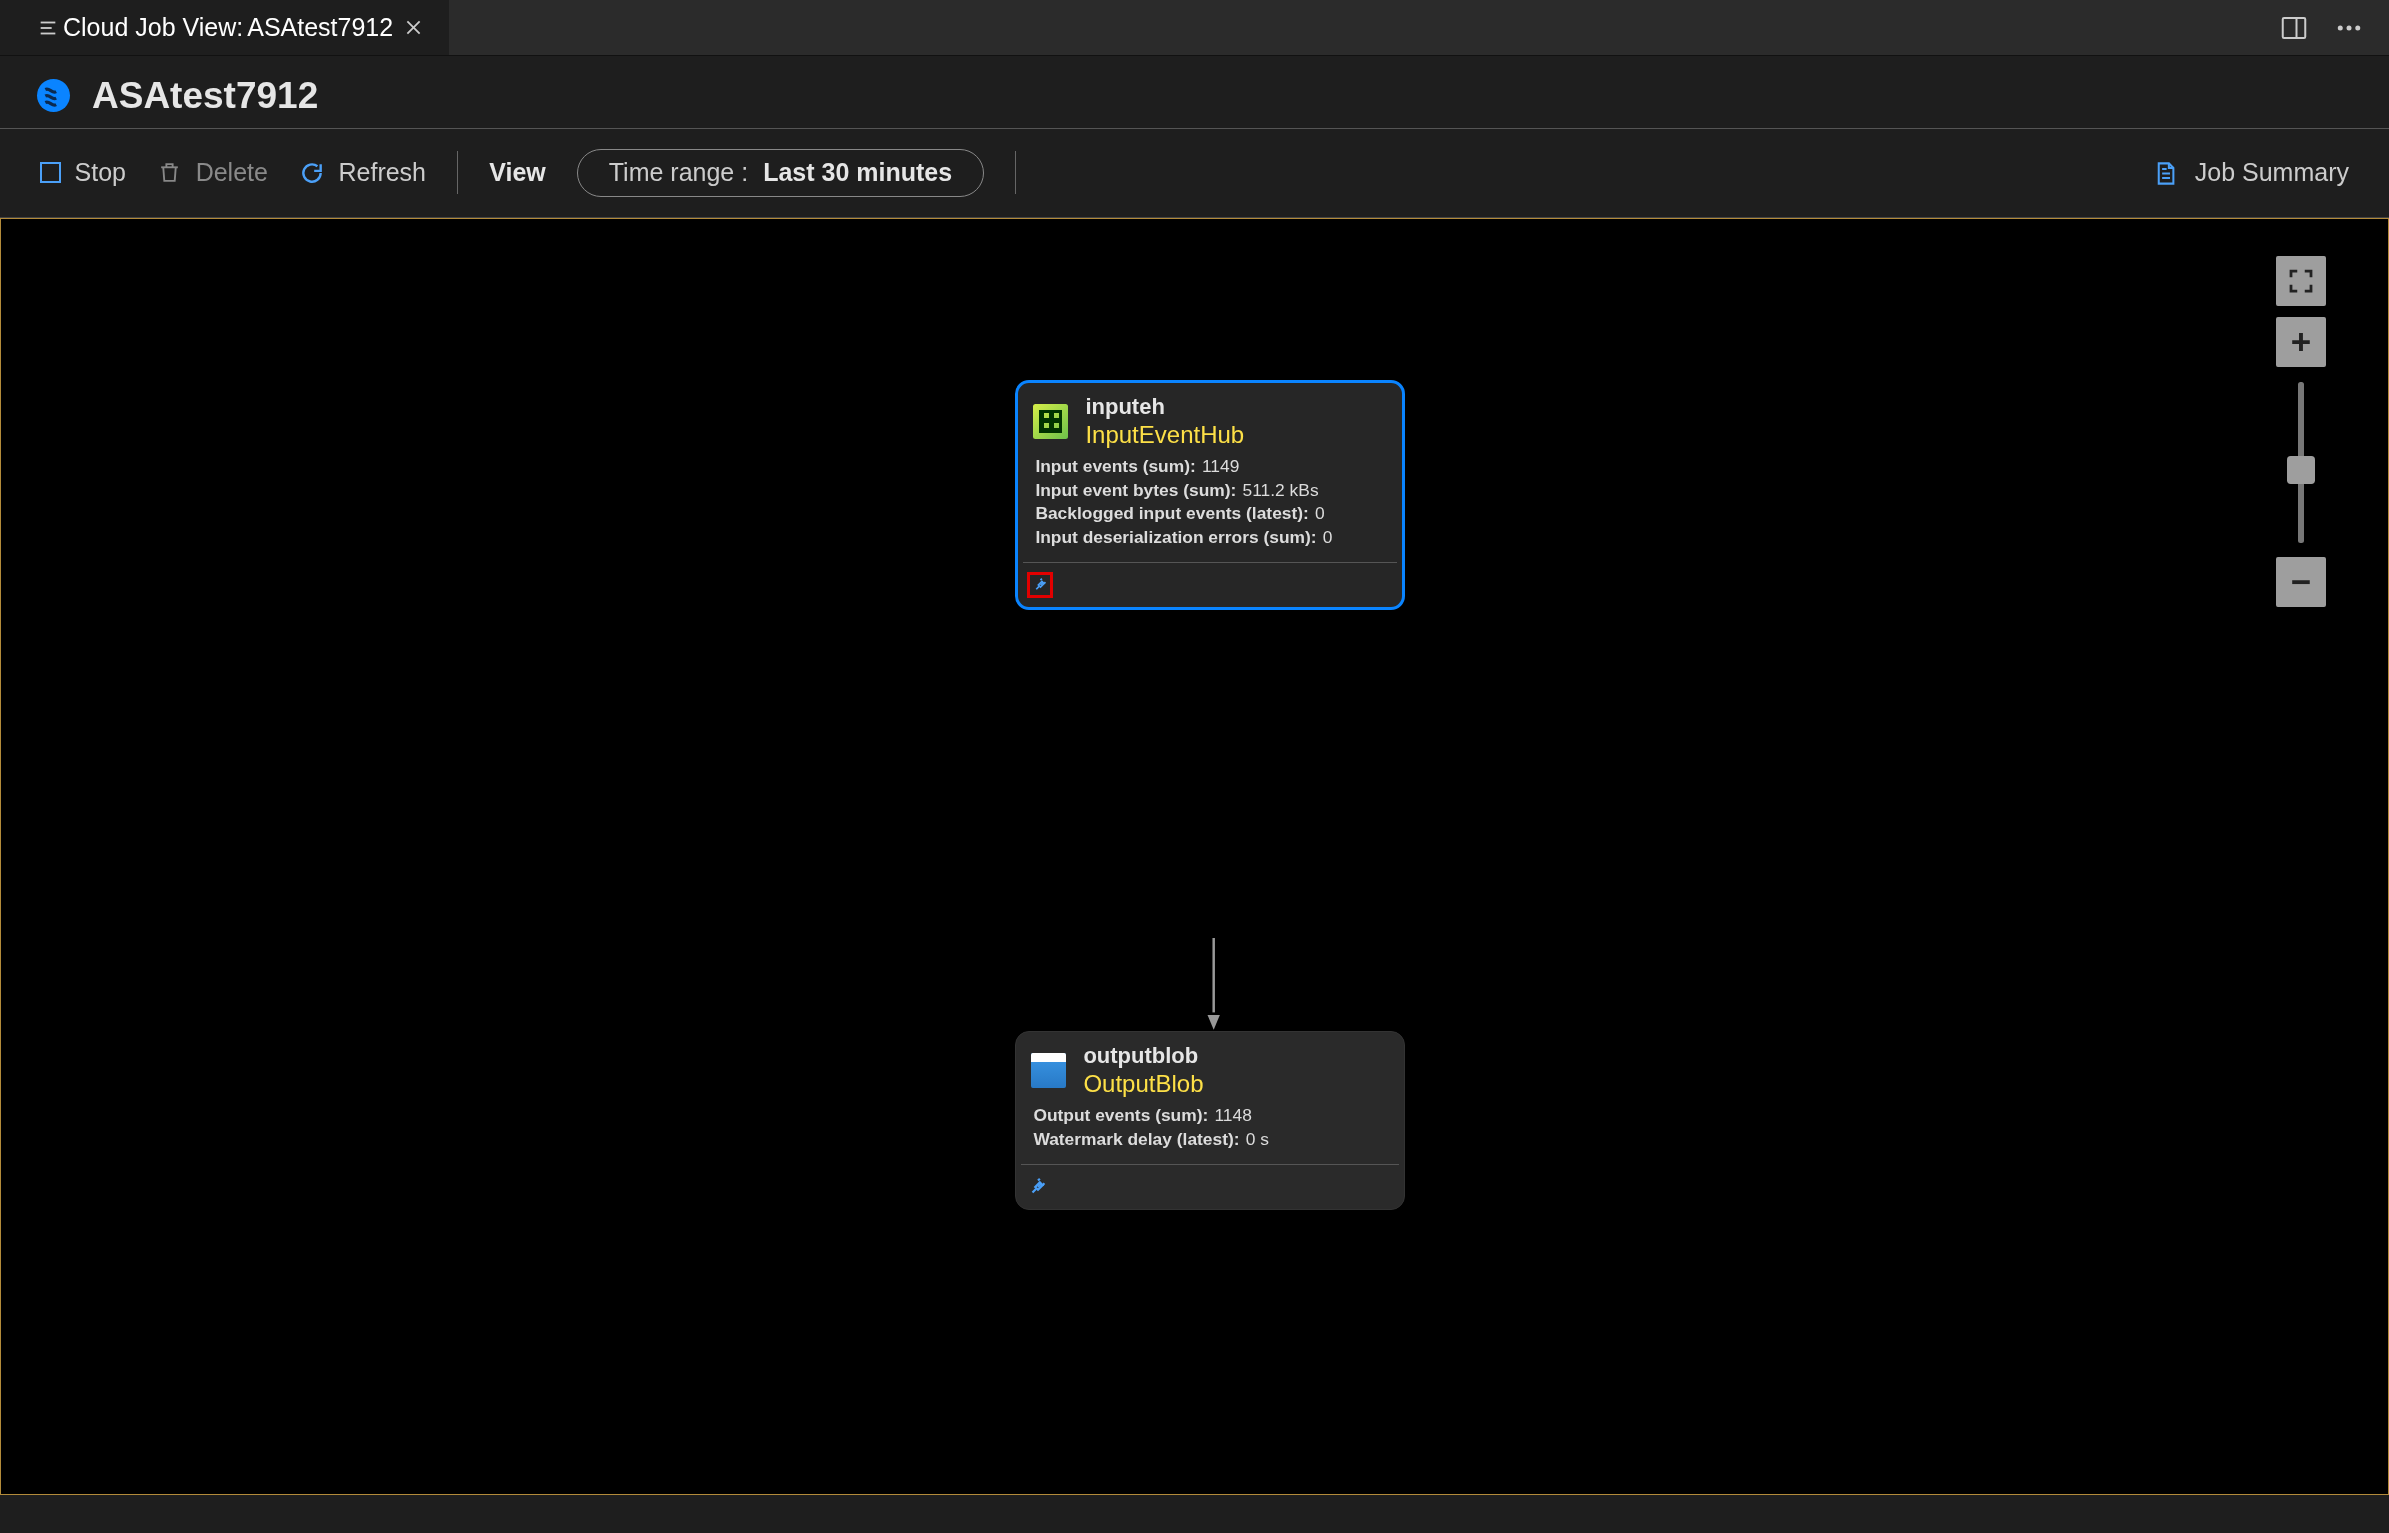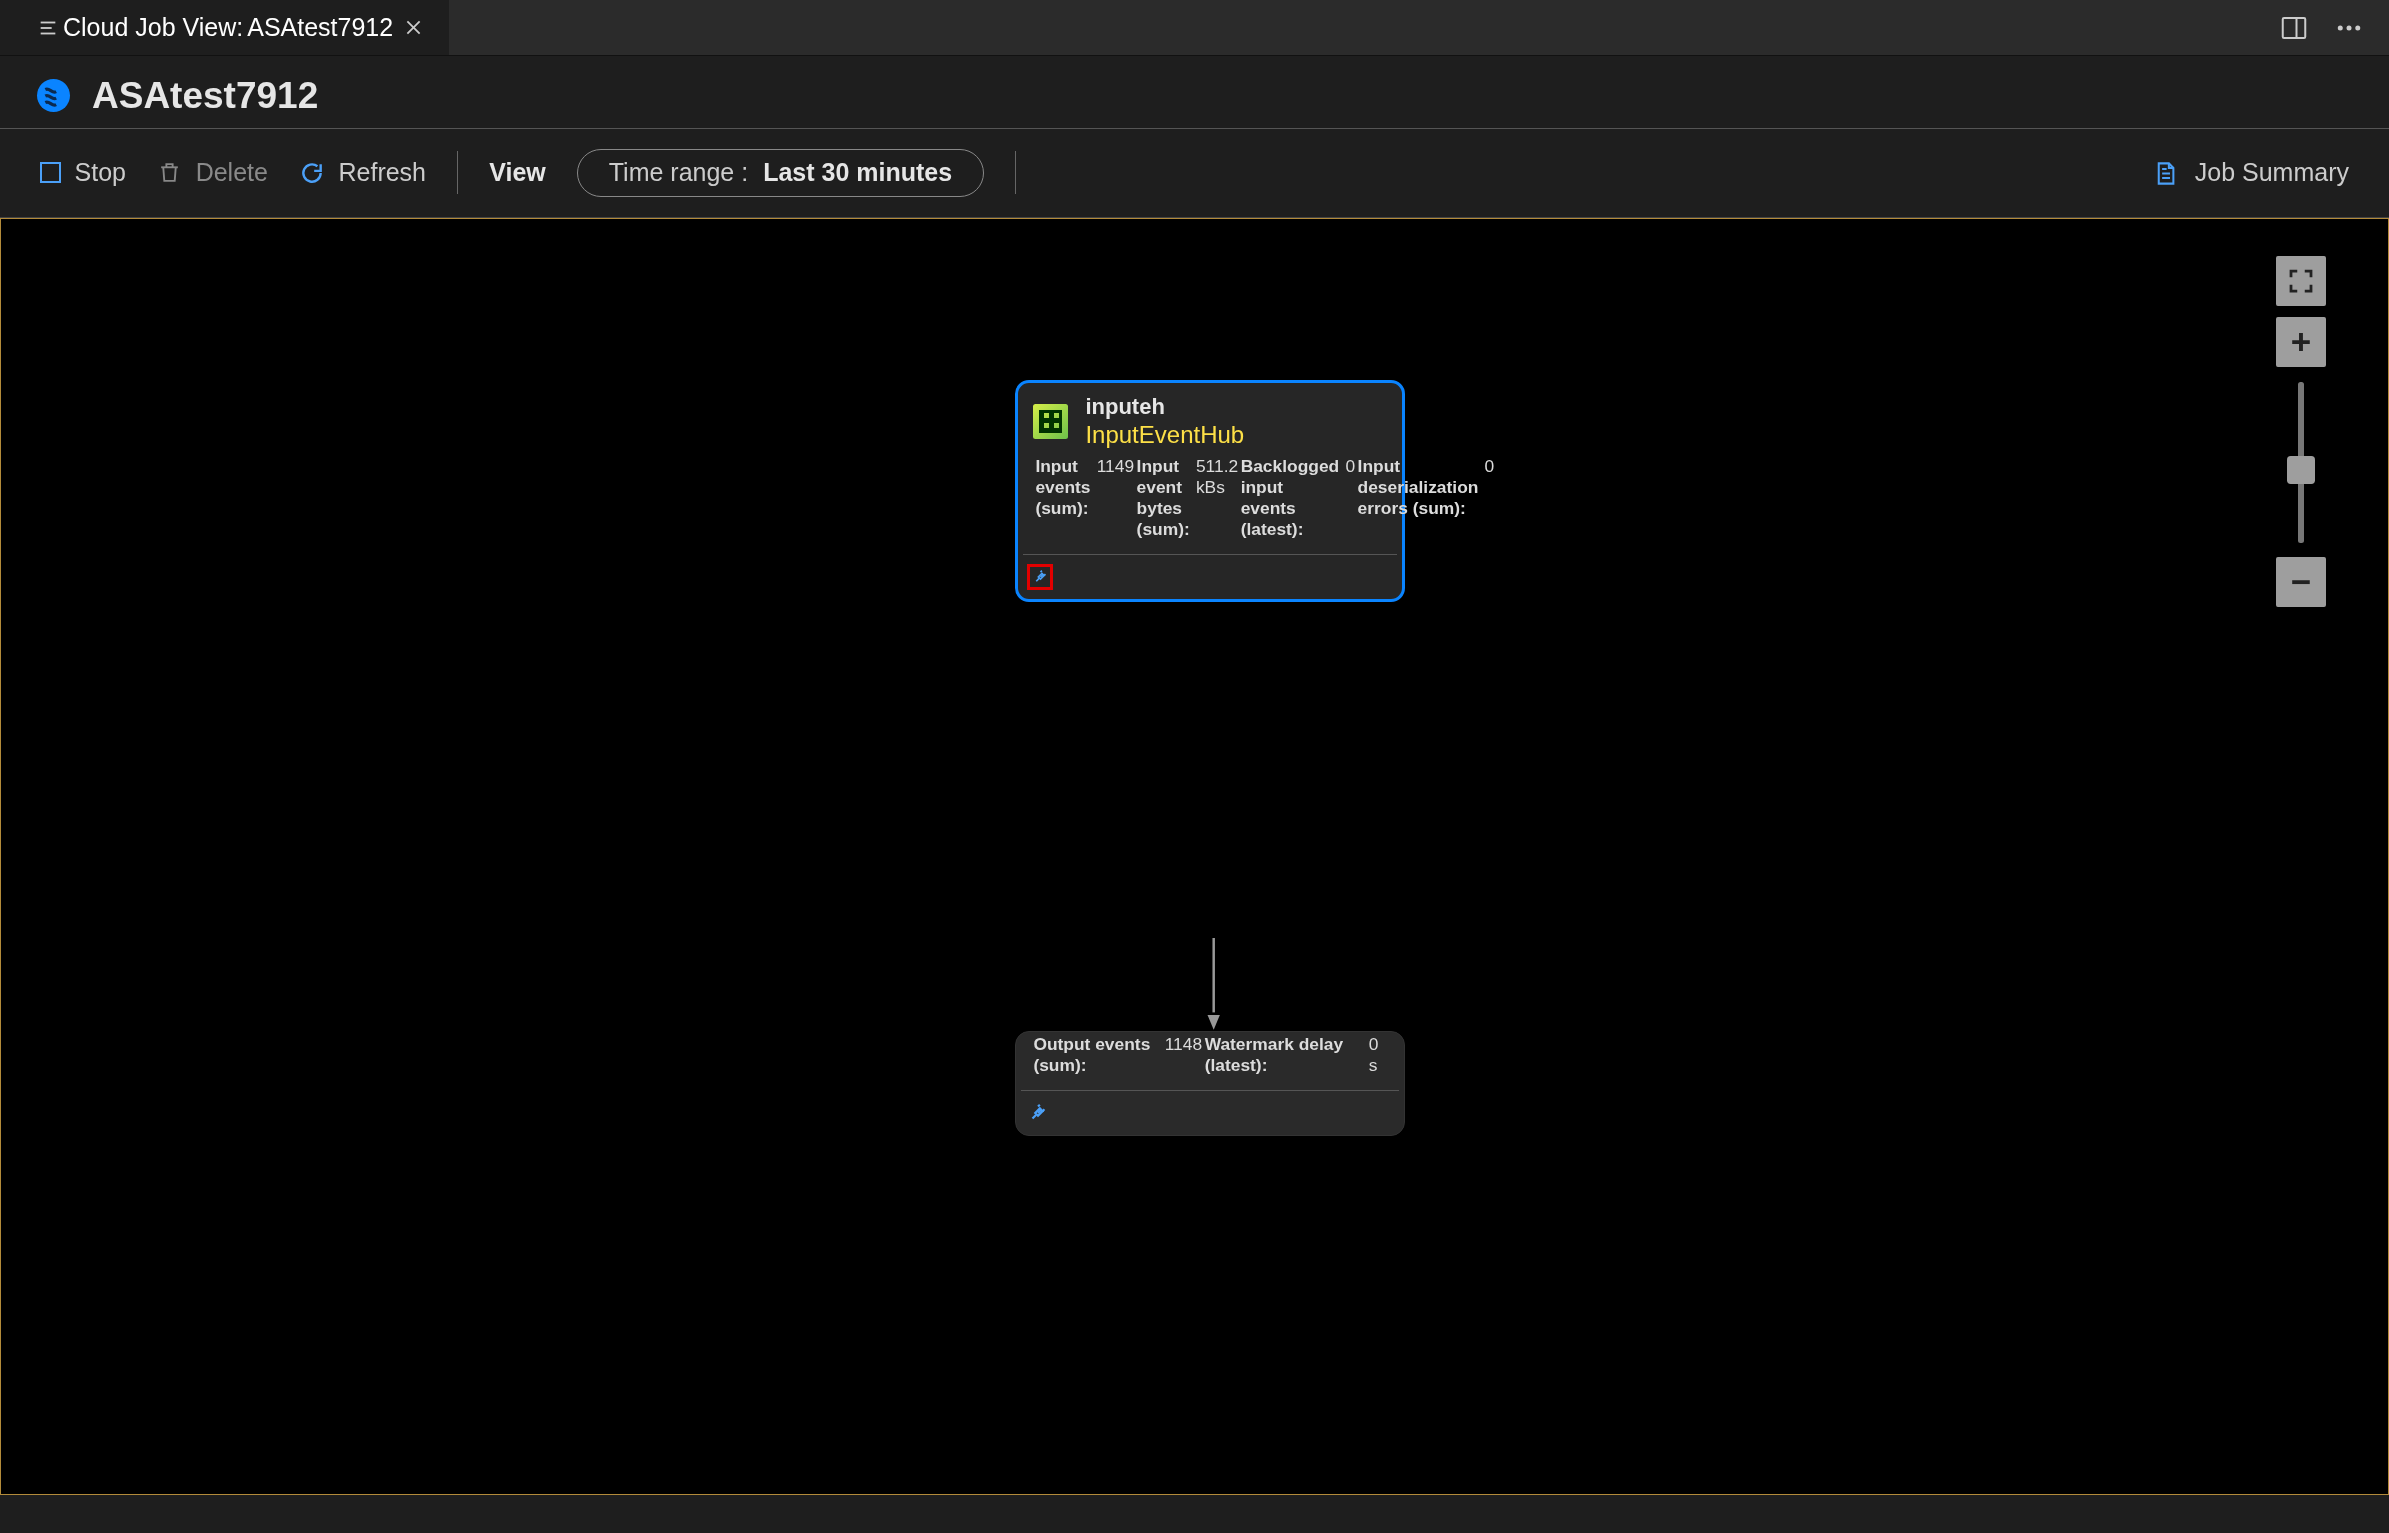--- a/index.html
+++ b/index.html
@@ -44,21 +44,21 @@
 .node.selected{border:3.1px solid #0a84ff;background:#262626}
 .node-head{display:flex;align-items:center;gap:17.4px;padding:12.4px 15px 6.2px 15px}
 .node-icon{width:35px;height:35px;display:flex;align-items:center;justify-content:center}
 .node-icon.eventhub{background:linear-gradient(135deg,#d6ee48 0,#6cc24a 100%);border-radius:2.5px;position:relative}
 .node-icon.eventhub::after{content:"";position:absolute;inset:6.2px;background:repeating-linear-gradient(90deg,#003300 0 5px,transparent 5px 10px),repeating-linear-gradient(0deg,#003300 0 5px,transparent 5px 10px)}
 .node-icon.blob{background:linear-gradient(180deg,#3a97e6 0,#2879c6 100%);border-radius:1.9px;position:relative}
 .node-icon.blob::before{content:"";position:absolute;top:0;left:0;right:0;height:8.7px;background:#fff;border-radius:1.9px 1.9px 0 0}
 .node-titles{display:flex;flex-direction:column;line-height:1.05}
 .node-title{font-weight:700;font-size:22px;color:#e6e6e6}
 .node-sub{font-size:24px;color:#fde047;margin-top:4px}
-.node-body{padding:2.5px 17.4px 10px 17.4px;display:flex;flex-direction:row;gap:2.5px}
+.node-body{padding:2.5px 17.4px 10px 17.4px;display:flex;flex-direction:column;gap:2.5px}
 .metric{font-size:17.4px;color:#dcdcdc;display:flex;gap:6.2px}
 .metric b{font-weight:700}
 .node-footer{border-top:1.2px solid #555;margin:3.7px 5px 0 5px;padding:11px 6.2px;display:flex}
 .plug{width:22px;height:22px;display:flex;align-items:center;justify-content:center;color:#4ba0f8}
 .plug svg{stroke:#4ba0f8}
 .node .highlight{outline:3.7px solid #e20000;outline-offset:-1.2px;padding:2.5px}
 
 
 .connector{position:absolute}
 
@@ -211,20 +211,27 @@
       </span>
     </div>
   </div>
 
   <svg class="connector" style="left:1204px;top:719px" width="17.4" height="93" viewBox="0 0 28 150">
     <line x1="14" y1="0" x2="14" y2="120" stroke="#999" stroke-width="4"></line>
     <polygon points="14,148 4,124 24,124" fill="#999"></polygon>
   </svg>
 
   <div class="node" style="left:1014px;top:812px;width:390px">
+    <div class="node-head">
+      <div class="node-icon blob"></div>
+      <div class="node-titles">
+        <div class="node-title">outputblob</div>
+        <div class="node-sub">OutputBlob</div>
+      </div>
+    </div>
     <div class="node-body">
       <div class="metric">
           <b>Output events (sum):</b>
           <span>1148</span>
         </div>
       <div class="metric">
           <b>Watermark delay (latest):</b>
           <span>0 s</span>
         </div>
     </div>

